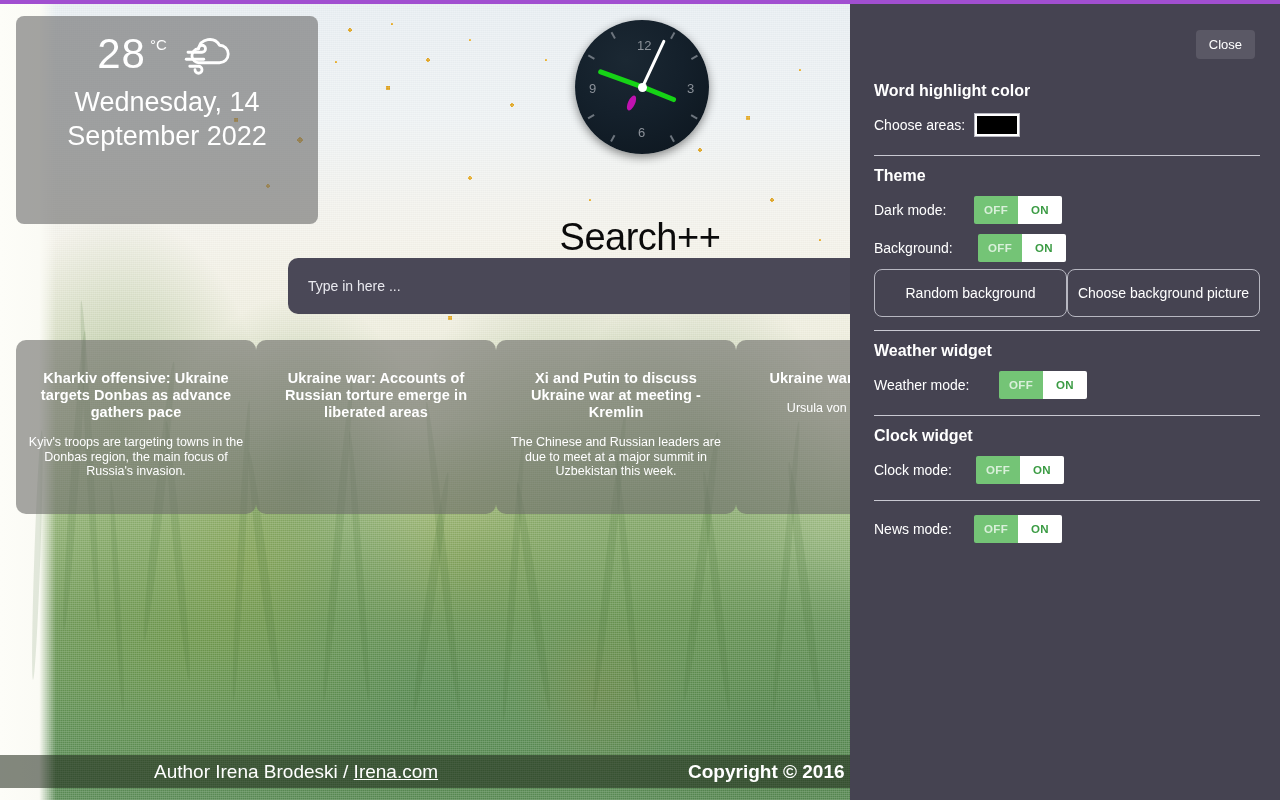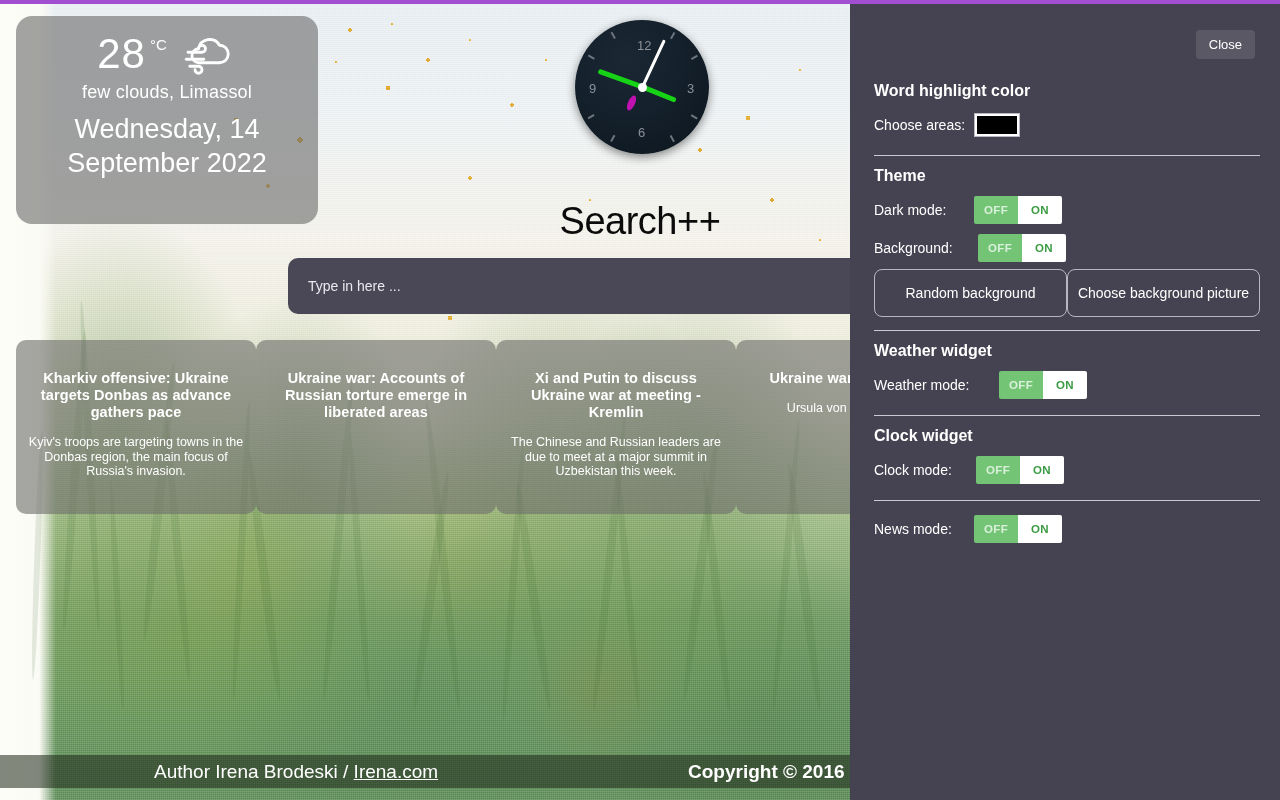--- a/index.html
+++ b/index.html
@@ -78,21 +78,21 @@
   .bg-margin {
     position:absolute; left:0; top:0; width:56px; height:800px;
     background:linear-gradient(90deg, #fdfdf8 0%, #fbfbf5 70%, rgba(251,251,245,0) 100%);
   }
   
   .blade { position:absolute; background:rgba(66,108,52,.45); transform-origin:bottom center; border-radius:50%; }
 
   
   .weather {
     position:absolute; left:16px; top:16px; width:302px; height:208px;
-    background:rgba(108,108,108,.62); border-radius:16px;
+    background:rgba(108,108,108,.62); border-radius:8px;
     color:#fff; text-align:center; padding-top:16px;
   }
   .w-row { display:flex; align-items:center; justify-content:center; gap:8px; }
   .w-temp { font-size:42px; font-weight:300; line-height:1; letter-spacing:1px; }
   .w-unit { font-size:15px; font-weight:400; align-self:flex-start; margin-top:4px; margin-left:-4px; }
   .w-icon { width:56px; height:44px; margin-left:6px; }
   .w-desc { font-size:18px; font-weight:300; margin-top:6px; letter-spacing:.2px; }
   .w-date { font-size:27px; font-weight:300; margin-top:10px; line-height:1.25; padding:0 14px; }
 
   
@@ -109,21 +109,21 @@
   .hand-h { width:5px; height:36px; background:#16d316; margin-left:-2.5px; }
   .hand-m { width:5px; height:47px; background:#16d316; margin-left:-2.5px; }
   .hand-s { width:2.5px; height:52px; background:#ffffff; margin-left:-1.25px; }
   .c-pip { position:absolute; width:7px; height:16px; background:#c012b0; border-radius:50%;
            left:50%; top:56%; margin-left:-14px; transform:rotate(25deg); }
   .c-cap { position:absolute; left:50%; top:50%; width:9px; height:9px; margin:-4.5px 0 0 -4.5px;
            background:#fff; border-radius:50%; }
 
   
   .site-title {
-    position:absolute; left:0; top:200px; width:1280px; text-align:center;
+    position:absolute; left:0; top:216px; width:1280px; text-align:center;
     font-size:38px; color:#0b0b0b; font-weight:400; letter-spacing:-.5px;
   }
   .search-box {
     position:absolute; left:288px; top:258px; width:608px; height:56px;
     background:#4a4857; border-radius:10px; color:#e9e9ef;
     font-size:14px; display:flex; align-items:center; padding-left:20px;
   }
 
   
   .news-row { position:absolute; left:16px; top:340px; display:flex; }
@@ -220,21 +220,20 @@
       <div class="w-row">
         <div class="w-temp">28</div>
         <div class="w-unit">°C</div>
         <svg class="w-icon" viewBox="0 0 64 48">
           <path d="M26 34 h18 a10 10 0 0 0 0-20 a13 13 0 0 0-24 4 a8 8 0 0 0 1 16 z" fill="none" stroke="#ffffff" stroke-width="3.2" stroke-linejoin="round"></path>
           <path d="M8 22 h16 a4 4 0 1 0-4-4" fill="none" stroke="#fff" stroke-width="3.2" stroke-linecap="round"></path>
           <path d="M6 30 h20" fill="none" stroke="#fff" stroke-width="3.2" stroke-linecap="round"></path>
           <path d="M10 38 h10 a4 4 0 1 1-4 4" fill="none" stroke="#fff" stroke-width="3.2" stroke-linecap="round"></path>
         </svg>
       </div>
-      <div class="w-desc">few clouds, Limassol</div>
       <div class="w-date">Wednesday, 14 September 2022</div>
     </div>
 
     <div class="clock-wrap">
       <div class="clock-face"></div>
       <div id="clock-ticks">
           <div class="c-tick" style="transform: rotate(30deg);"></div>
           <div class="c-tick" style="transform: rotate(60deg);"></div>
           <div class="c-tick" style="transform: rotate(120deg);"></div>
           <div class="c-tick" style="transform: rotate(150deg);"></div>

